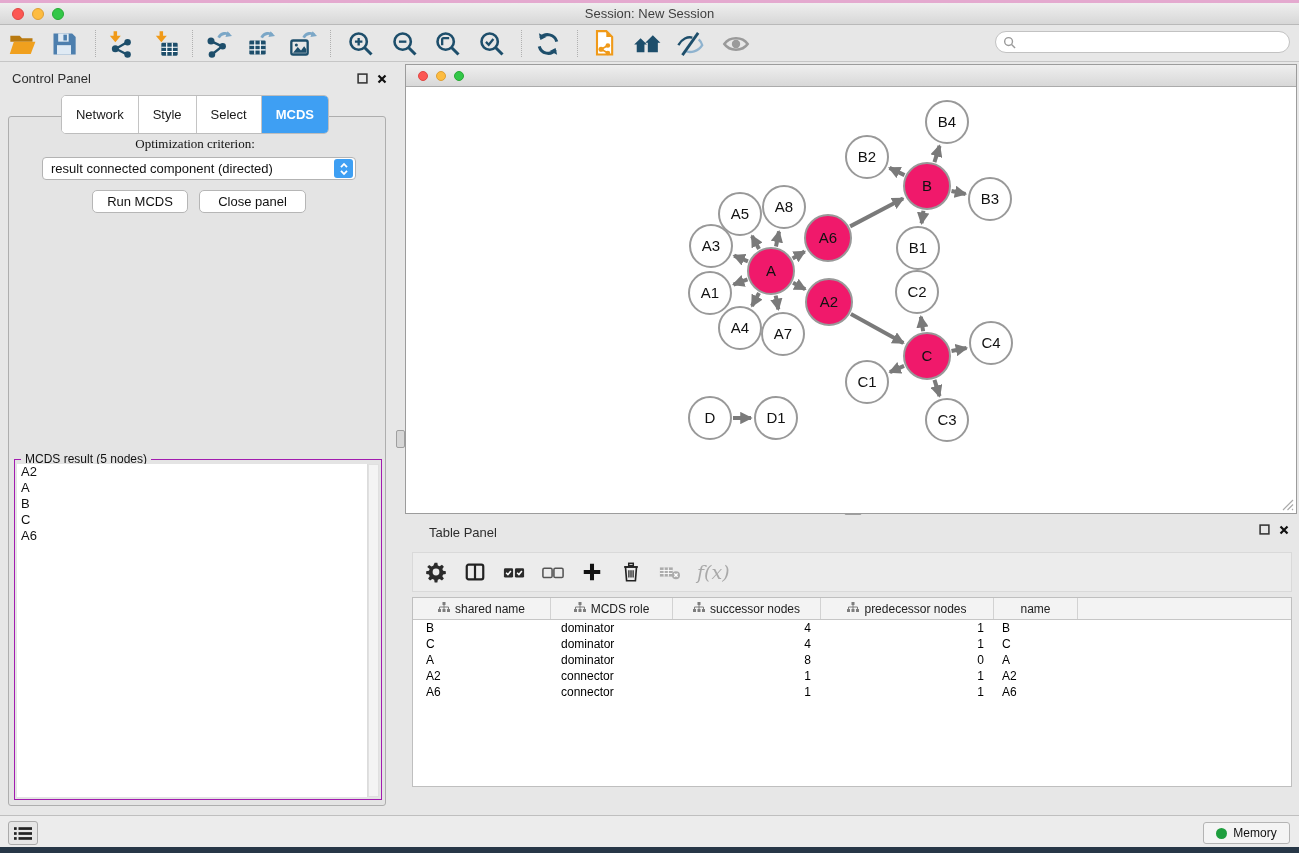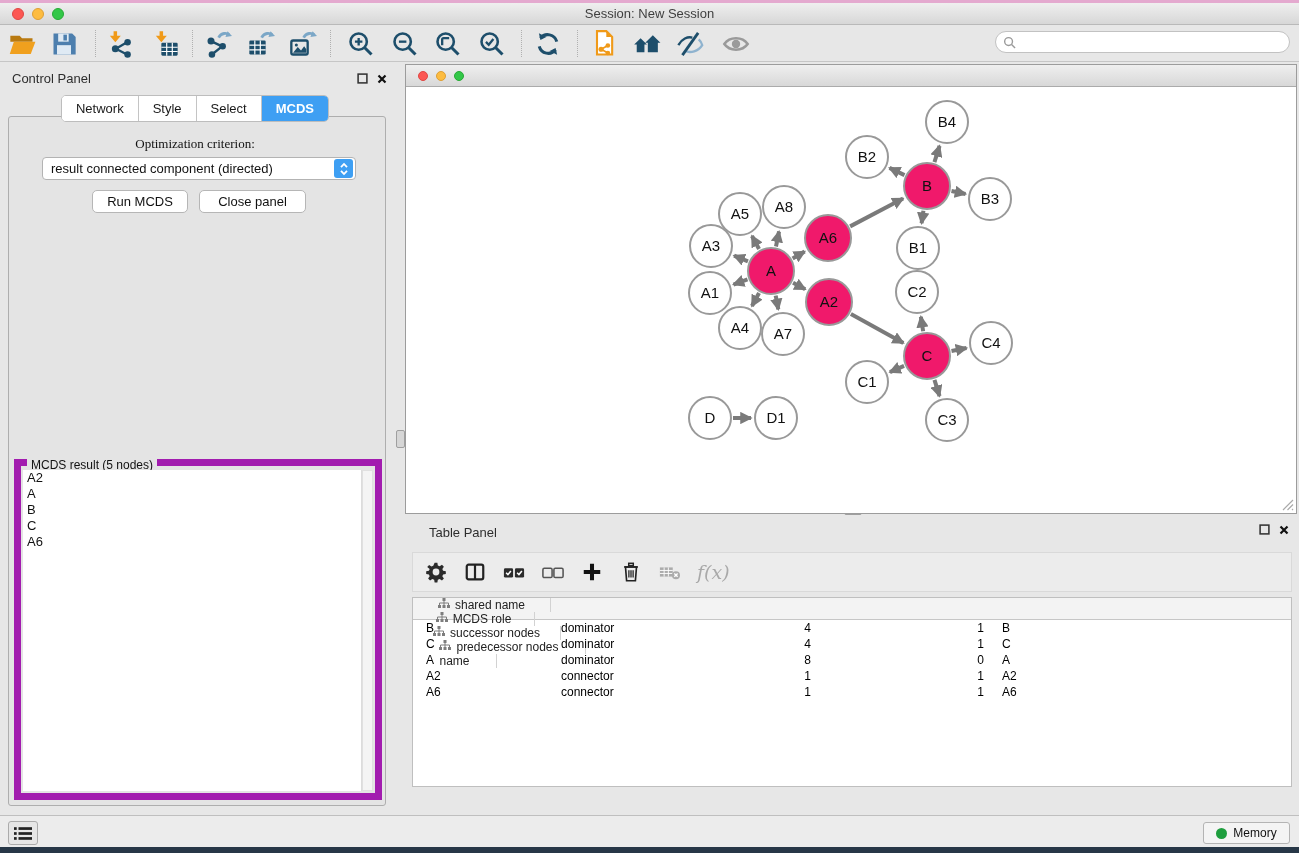--- a/index.html
+++ b/index.html
@@ -32,37 +32,37 @@
     background:transparent; font-family:"Liberation Sans",sans-serif; }
 
   
   .cp-titlerow { left:0; top:68px; width:390px; height:22px; }
   .cp-title { position:absolute; left:12px; top:3px; font-size:13px; color:#2d2d2d; }
   .mini-btn { position:absolute; top:4px; width:13px; height:13px; display:flex;
     align-items:center; justify-content:center; }
   .cp-tabs { left:0; top:95px; width:390px; display:flex; justify-content:center; }
   .seg-group { display:inline-flex; border:1px solid #bdbdbd; border-radius:5px;
     overflow:hidden; background:#fff; }
-  .seg-tab { font-size:13px; color:#1a1a1a; background:#fff; padding:5px 14px;
+  .seg-tab { font-size:13px; color:#1a1a1a; background:#fff; padding:11px 14px;
     border-right:1px solid #c4c4c4; line-height:15px; }
   .seg-tab:last-child { border-right:none;font-weight:bold; }
   .seg-tab.selected { background:#3e9ff3; color:#fff; }
   .cp-body { left:8px; top:116px; width:378px; height:690px; background:#e4e4e4;
     border:1px solid #aeaeae; border-radius:3px; }
   .opt-label { left:0; top:136px; width:390px; text-align:center; font-size:13px; color:#111;font-family:Liberation Serif, serif; }
   .dropdown { left:42px; top:157px; width:314px; height:23px; background:#fff;
     border:1px solid #b3b3b3; border-radius:4px; display:flex; align-items:center; }
   .dropdown-text { flex:1; font-size:13px; color:#111; padding-left:8px; white-space:nowrap; }
   .dropdown-stepper { width:19px; height:19px; margin-right:2px; background:#3e9ff3;
     border-radius:3px; display:flex; align-items:center; justify-content:center; }
   .btn { position:absolute; height:23px; background:#fff; border:1px solid #b6b6b6;
     border-radius:5px; font-size:13px; color:#111; display:flex; align-items:center;
     justify-content:center; }
   .fieldset { left:14px; top:459px; width:368px; height:341px;
-    border:7px solid #a21caf; }
+    border:1px solid #a21caf; }
   .fieldset-legend { position:absolute; left:6px; top:-8px; background:#e4e4e4;
     padding:0 4px; font-size:12px; color:#111; }
   .mcds-list { position:absolute; left:2px; top:4px; right:13px; bottom:2px;
     background:#fff; border-right:1px solid #dcdcdc; overflow:hidden; }
   .mcds-scroll { position:absolute; top:4px; right:2px; width:11px; bottom:2px;
     background:#f4f4f4; border:1px solid #e0e0e0; }
   .mcds-item { font-size:13px; color:#111; line-height:16px; padding-left:4px; }
 
   
   .net-window { left:405px; top:64px; width:892px; height:450px;
@@ -82,21 +82,21 @@
   .tp { left:397px; top:515px; width:902px; height:300px; background:#e7e7e7; }
   .tp-title { position:absolute; left:32px; top:10px; font-size:13px; color:#2d2d2d; }
   .tp-toolbar { position:absolute; left:15px; top:37px; width:880px; height:40px;
     background:#ececec; border:1px solid #d9d9d9; display:flex; align-items:center; }
   .tp-tool { width:26px; height:26px; display:flex; align-items:center;
     justify-content:center; margin-left:13px; }
   .fx-label { font-size:19px; color:#a9a9a9; font-family:"DejaVu Serif",serif;
     font-style:italic; margin-left:14px; }
   .tp-table { position:absolute; left:15px; top:82px; width:880px; height:190px;
     background:#fff; border:1px solid #bfbfbf; overflow:hidden; }
-  .thead { display:flex; height:22px; background:#f3f3f3; border-bottom:1px solid #c6c6c6;flex-direction:column; }
+  .thead { display:flex; height:22px; background:#f3f3f3; border-bottom:1px solid #c6c6c6; }
   .th { display:flex; align-items:center; justify-content:center; gap:5px;
     font-size:12px; color:#222; border-right:1px solid #d2d2d2; height:100%; }
   .th.filler { flex:1; border-right:none; }
   .trow { display:flex; height:16px; }
   .td { font-size:12px; color:#000; line-height:16px; white-space:nowrap; overflow:hidden; }
   .bottom-tabs { position:absolute; left:0; right:0; top:274px; display:flex;
     justify-content:center; }
 
   
   .statusbar { left:0; top:815px; width:1299px; height:32px; background:#ececec;

